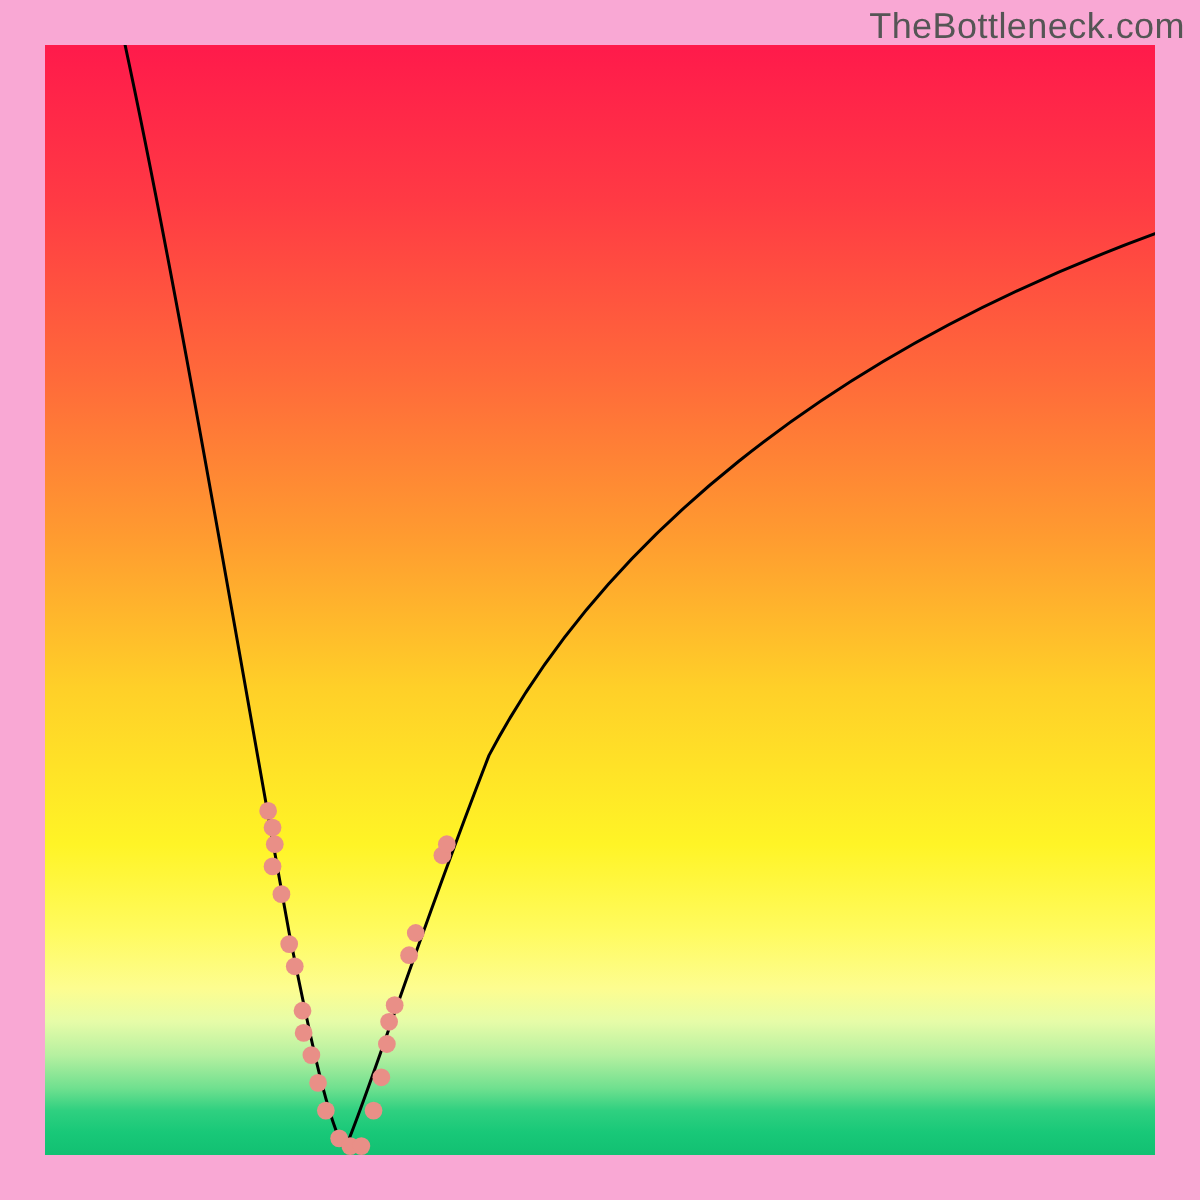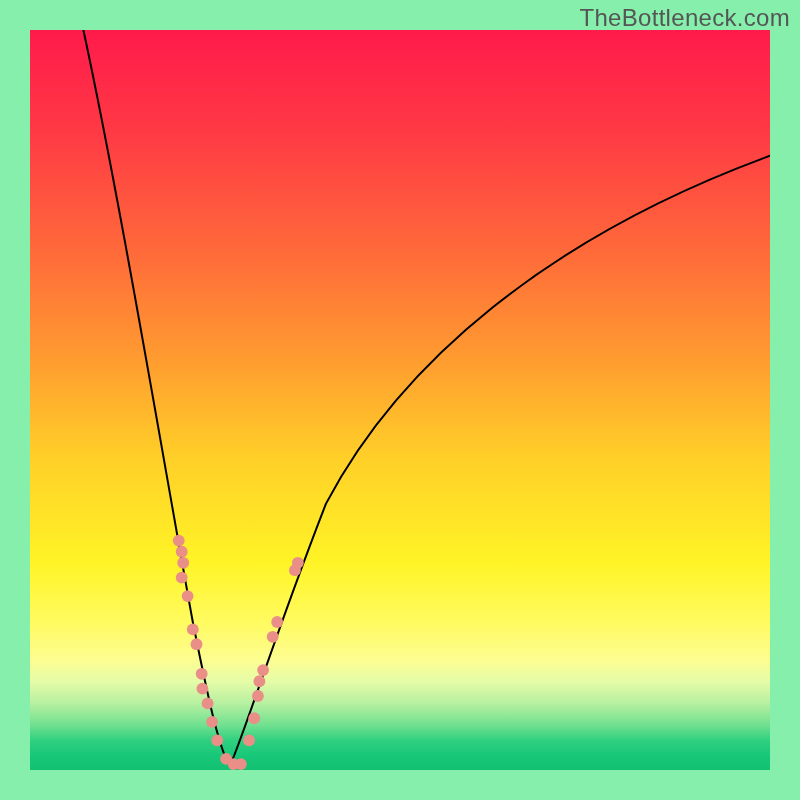--- a/index.html
+++ b/index.html
@@ -7,21 +7,21 @@
     padding: 0;
     width: 800px;
     height: 800px;
     overflow: hidden;
     font-family: Arial, Helvetica, sans-serif;
   }
   .frame {
     position: relative;
     width: 800px;
     height: 800px;
-    background: #86efac;
+    background: #f9a8d4;
   }
   .plot-area {
     position: absolute;
     left: 30px;
     top: 30px;
     width: 740px;
     height: 740px;
     background: linear-gradient(
       to bottom,
       #ff1a4b 0%,

